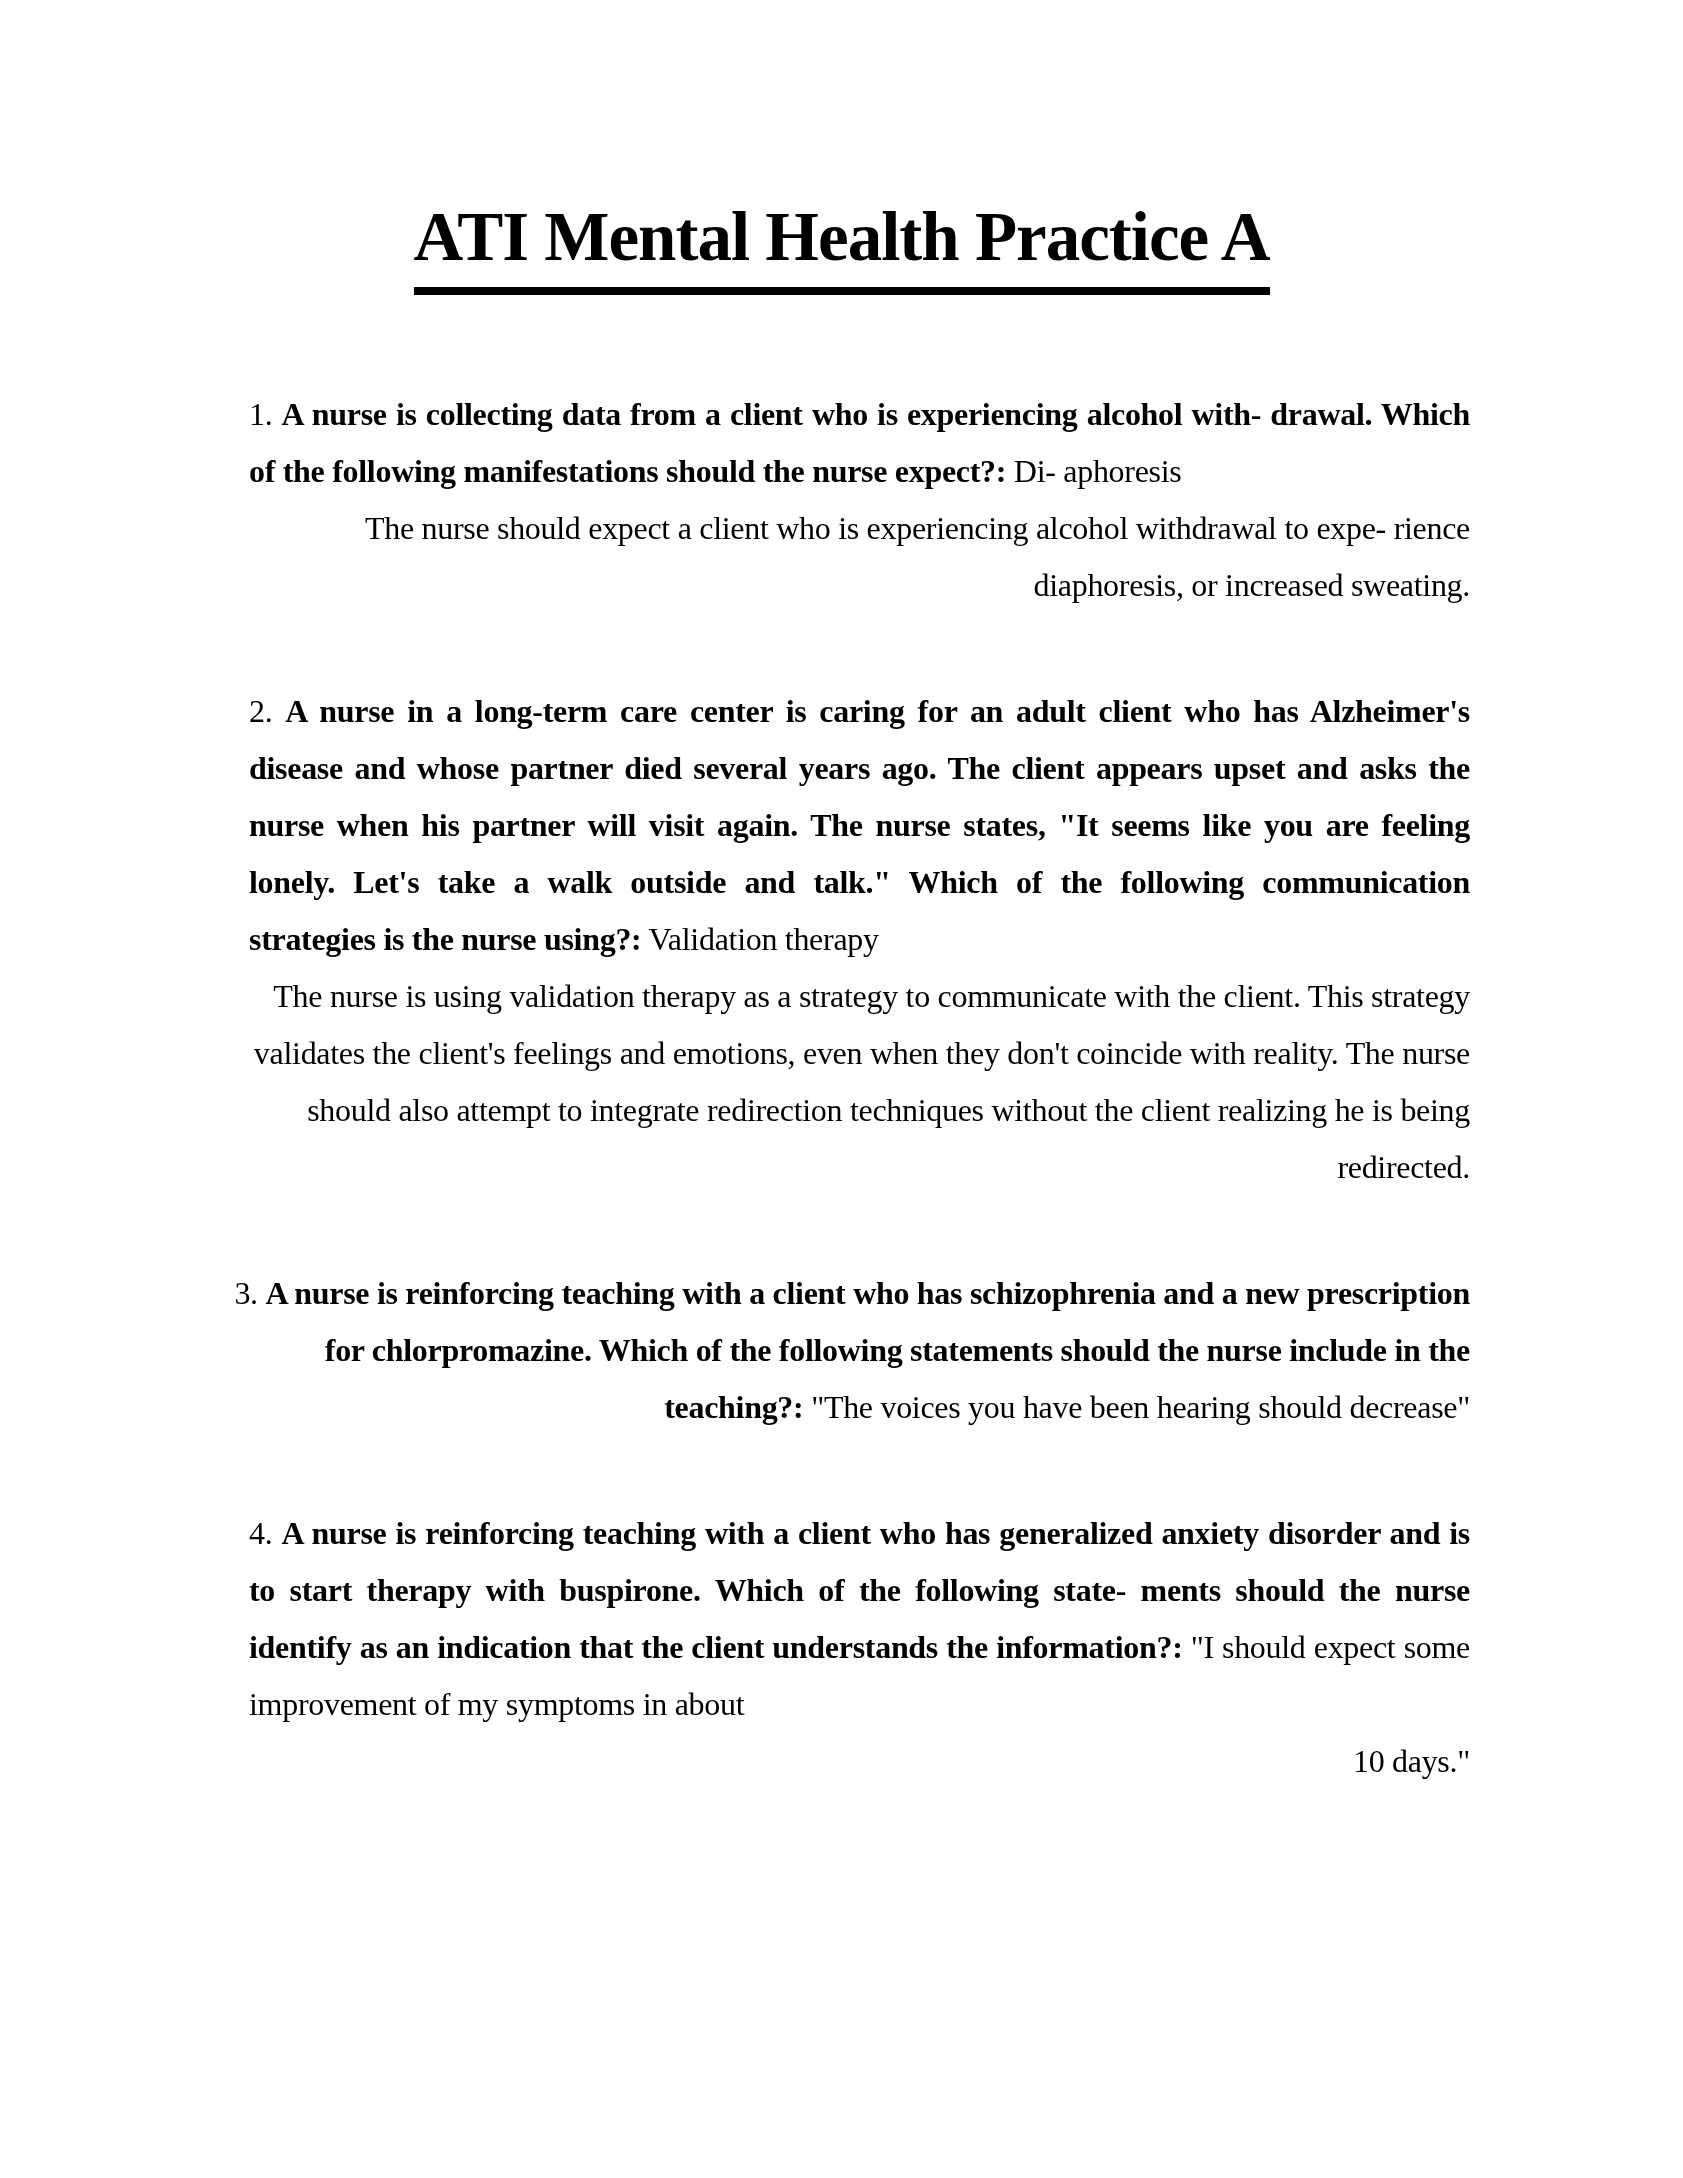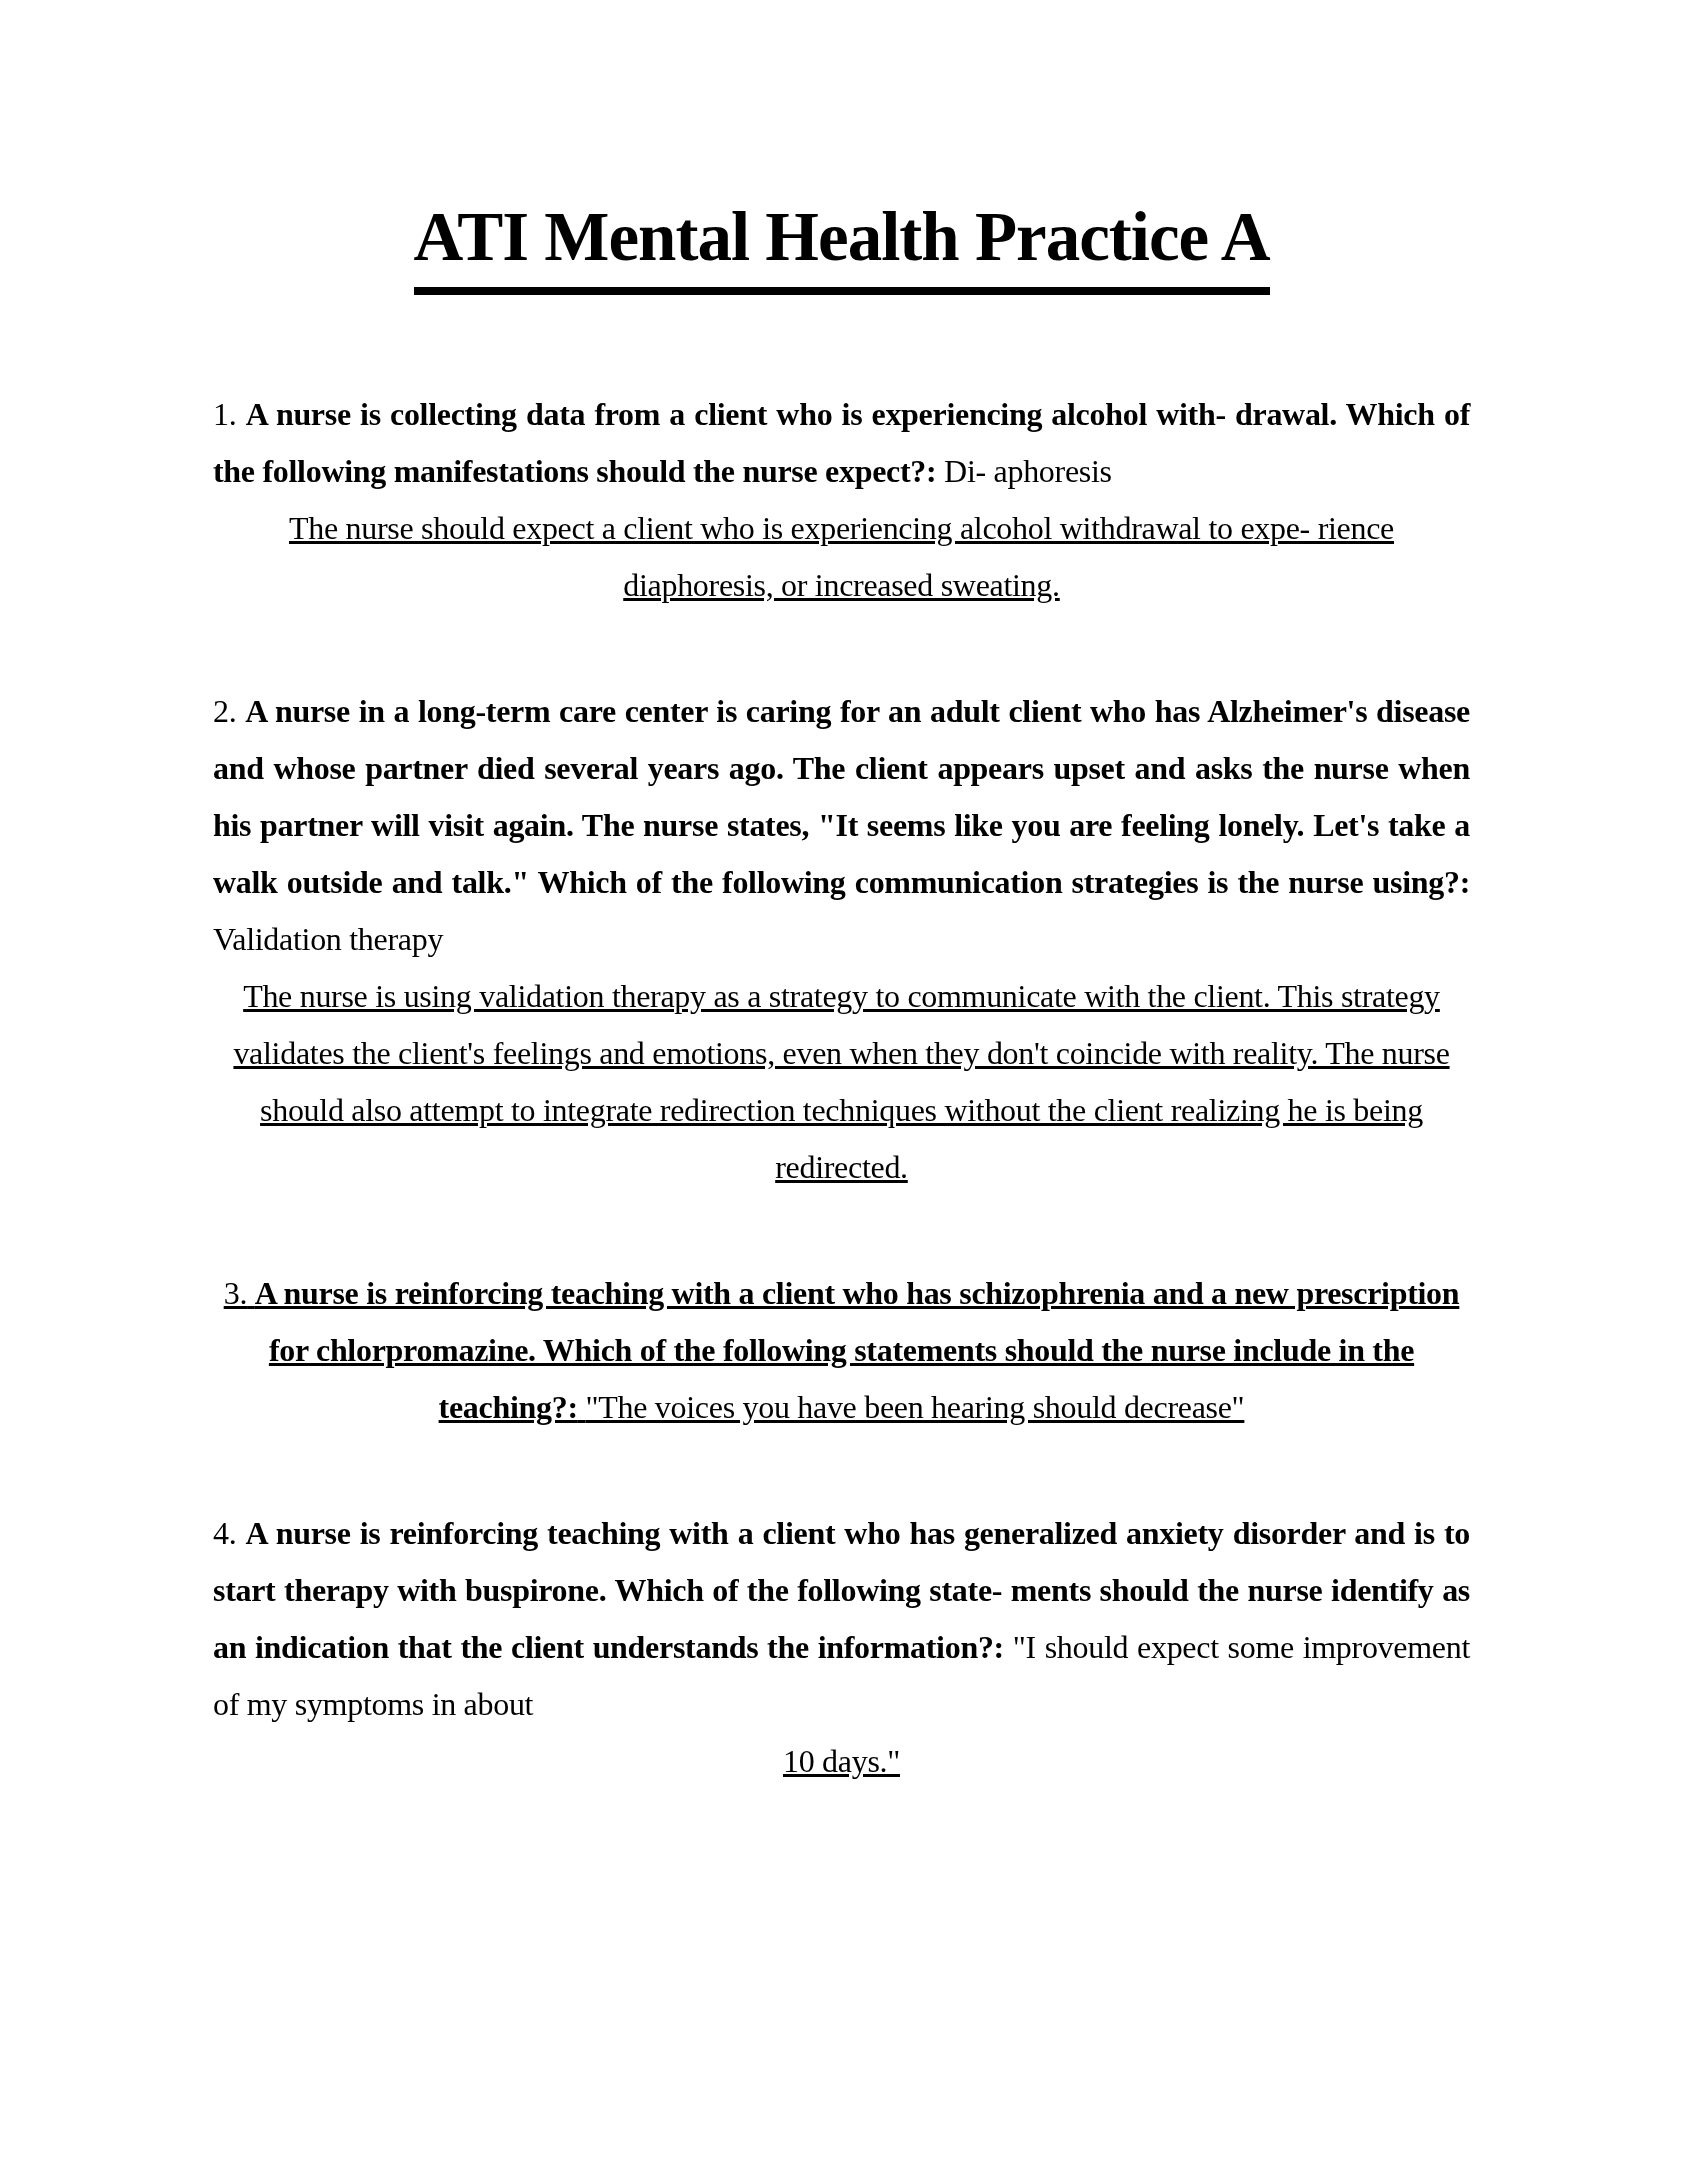--- a/index.html
+++ b/index.html
@@ -37,22 +37,22 @@
   }
   .question {
     margin: 0 0 69px 0;
   }
   .para {
     margin: 0;
     font-size: 32px;
     line-height: 57px;
     letter-spacing: -0.3px;
   }
-  .align-justify { text-align: justify; }
-  .align-left    { text-align: center; text-decoration: underline; }
+  .align-justify { text-align: justify; margin-left: 36px; }
+  .align-left    { text-align: right; }
   .q-num    { font-weight: normal; }
   .q-bold   { font-weight: bold; }
   .q-answer { font-weight: normal; }
 </style>
 </head>
 <body>
 
 <div class="page">
 
   <div class="title-wrap">

